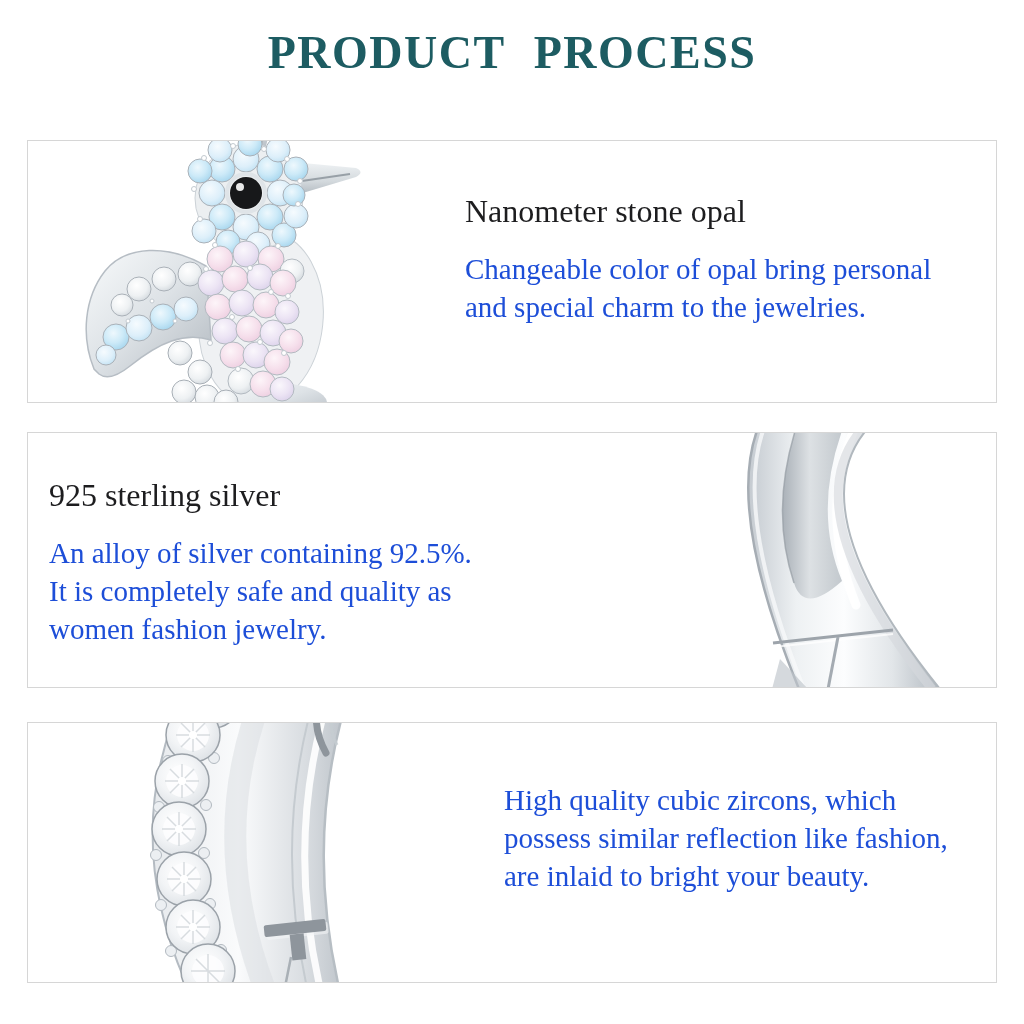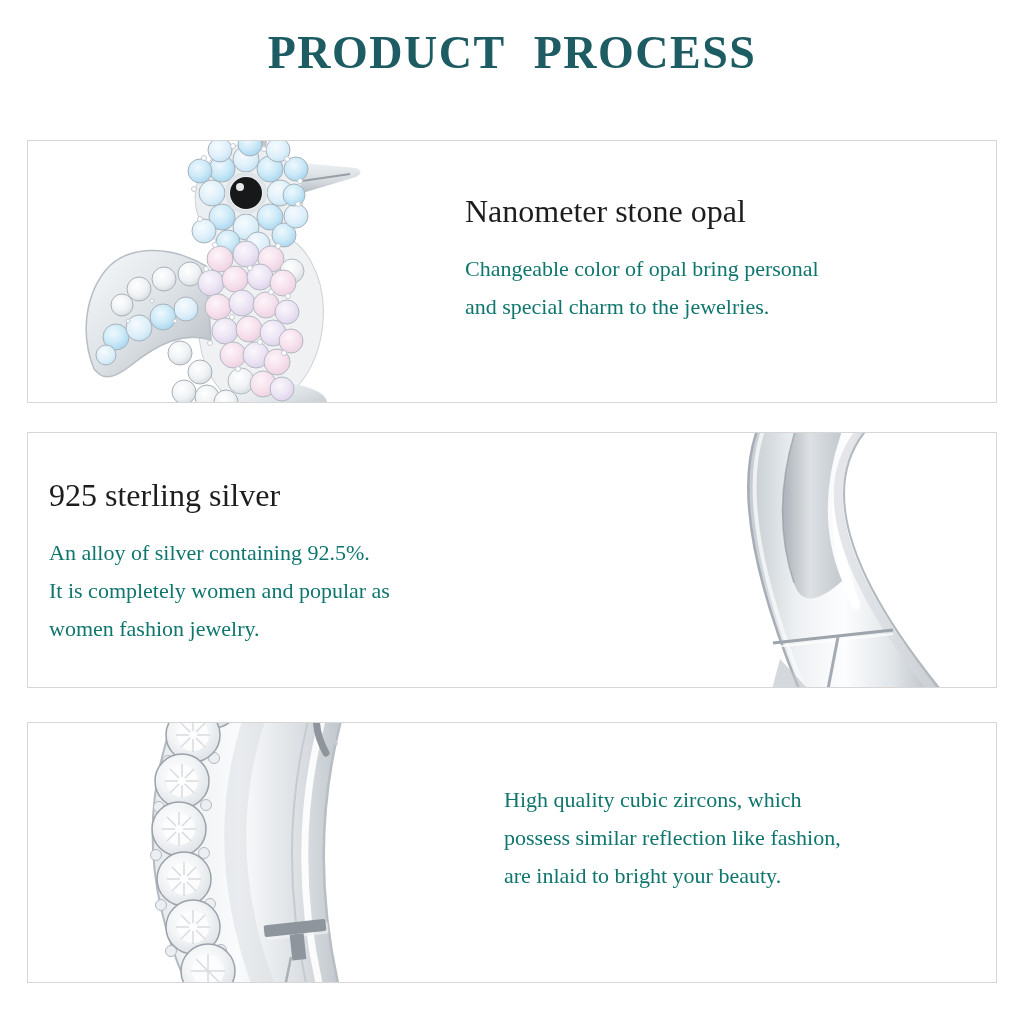--- a/index.html
+++ b/index.html
@@ -30,21 +30,21 @@
   #card-silver .art{left:688px;}
   #card-cz    .art{left:0;}
   .text-block{position:absolute;}
   #card-opal   .text-block{left:437px;top:46px;width:520px;}
   #card-silver .text-block{left:21px; top:38px;width:520px;}
   #card-cz     .text-block{left:476px;top:58px;width:500px;}
   .sec-heading{
     font-size:32px;line-height:48px;font-weight:400;
     color:#1d1d1f;margin:0 0 15px 0;
   }
-  .sec-body{font-size:22px;line-height:38px;color:#0f766e;}
+  .sec-body{font-size:29px;line-height:38px;color:#1d4ed8;}
   .sec-body div{white-space:nowrap;}
 </style>
 </head>
 <body>
 
 <div class="page-title">
   <span class="t1">PRODUCT</span><span class="t2">PROCESS</span>
 </div>
 
 <div class="card" id="card-opal">
@@ -242,21 +242,21 @@
     <path d="M 57,210 L 177,197" stroke="#9da4ab" stroke-width="3" fill="none"></path>
     <path d="M 58,214 L 177,201" stroke="#ffffff" stroke-width="2" fill="none" opacity="0.75"></path>
     <path d="M 122,204 L 112,256" stroke="#a4abb2" stroke-width="3" fill="none"></path>
     <polygon points="64,226 92,256 56,256" fill="#bfc5cb" opacity="0.65"></polygon>
   </svg>
 
   <div class="text-block">
     <div class="sec-heading">925 sterling silver</div>
     <div class="sec-body">
       <div>An alloy of silver containing 92.5%.</div>
-      <div>It is completely women and popular as</div>
+      <div>It is completely safe and quality as</div>
       <div>women fashion jewelry.</div>
     </div>
   </div>
 </div>
 
 <div class="card" id="card-cz">
 
   <svg class="art" width="460" height="259" viewBox="0 0 460 259">
     <defs>
       <linearGradient id="bandGrad3" x1="0" y1="0" x2="1" y2="0">

